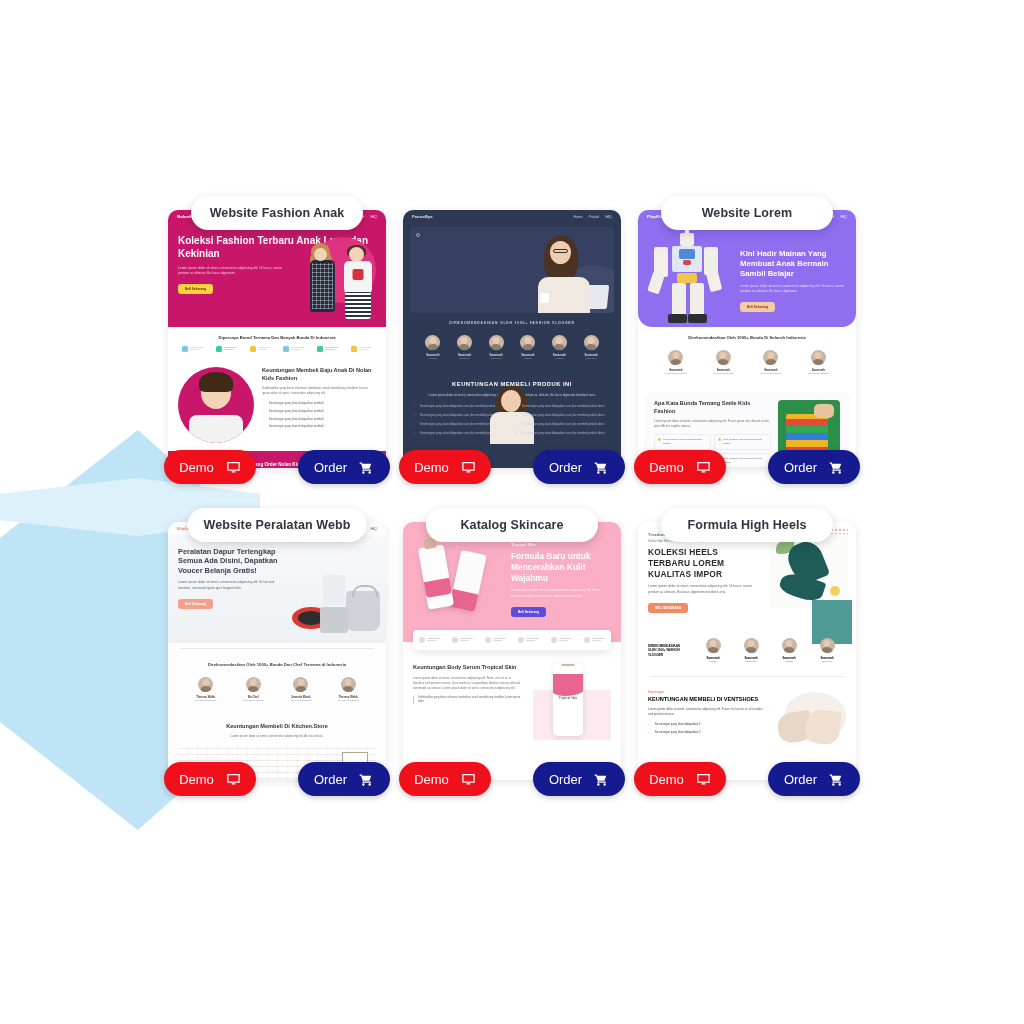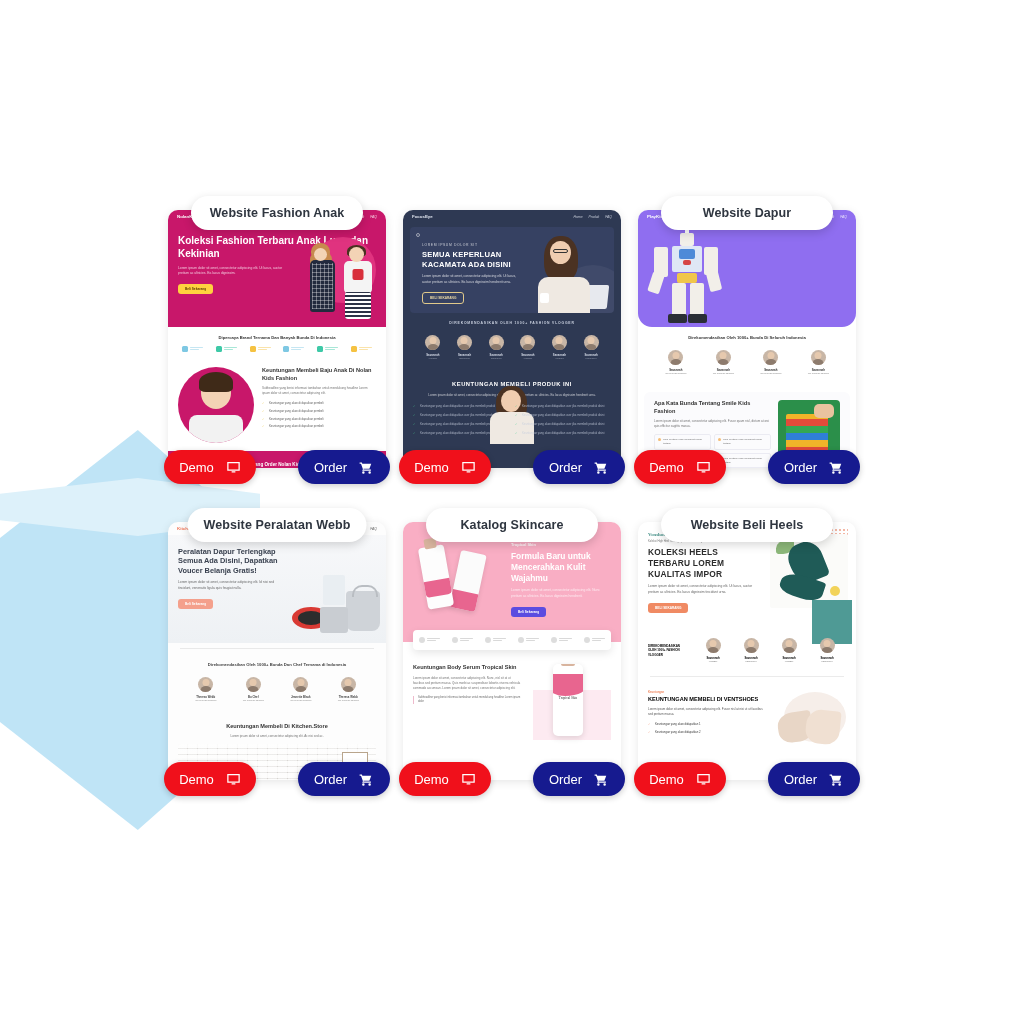--- a/index.html
+++ b/index.html
@@ -431,26 +431,20 @@
           <span class="logo">FocusEye</span>
           <span class="links">
               <i>Home</i>
               <i>Produk</i>
               <i>FAQ</i>
             </span>
         </div>
         <div class="hero-box">
           <div class="circ-bg"></div>
             <div class="dot"></div>
-          <div class="hero-in">
-            <div class="h-eyebrow">LOREM IPSUM DOLOR SIT</div>
-            <div class="h-title">SEMUA KEPERLUAN KACAMATA ADA DISINI</div>
-            <div class="h-sub">Lorem ipsum dolor sit amet, consectetur adipiscing elit. Ut lacus, auctor pretium ac ultricies. Ea lacus dignissim hendrerit urna.</div>
-            <div class="h-cta">BELI SEKARANG</div>
-          </div>
           <div class="woman">
             <div class="lap"></div>
               <div class="hr"></div>
               <div class="bd"></div>
               <div class="hd"></div>
               <div class="gl"></div>
               <div class="cup"></div>
           </div>
         </div>
         <div class="strip">
@@ -547,21 +541,21 @@
         <button class="btn btn-order">
           <span>Order</span>
           <svg viewBox="0 0 24 24">
               <path d="M7 18a2 2 0 100 4 2 2 0 000-4zm10 0a2 2 0 100 4 2 2 0 000-4zM7.2 14h9.4l3-8H5.3L4.6 4H1v2h2.2l3.1 8.9L5 17h14v-2H7.2z"></path>
             </svg>
         </button>
       </div>
     </div>
 
     <div class="card c3">
-      <div class="pill">Website Dapur</div>
+      <div class="pill">Website Lorem</div>
       <div class="preview">
         <div class="nav">
           <span class="logo">PlayKids</span>
           <span class="links">
               <i>Home</i>
               <i>Produk</i>
               <i>FAQ</i>
             </span>
         </div>
         <div class="hero">
@@ -574,20 +568,25 @@
               <div class="rb yellow"></div>
               <div class="rb armL"></div>
               <div class="rb armL2"></div>
             <div class="rb armR"></div>
               <div class="rb armR2"></div>
               <div class="rb legL"></div>
               <div class="rb legR"></div>
             <div class="rb footL"></div>
               <div class="rb footR"></div>
           </div>
+          <div class="hero-in">
+            <div class="h-title">Kini Hadir Mainan Yang Membuat Anak Bermain Sambil Belajar</div>
+            <div class="h-sub">Lorem ipsum dolor sit amet, consectetur adipiscing elit. Ut lacus, auctor pretium ac ultricies. Ea lacus dignissim.</div>
+            <div class="h-cta">Beli Sekarang</div>
+          </div>
         </div>
         <div class="strip">
           <div class="strip-title">Direkomendasikan Oleh 1000+ Bunda Di Seluruh Indonesia</div>
           <div class="avatars">
             <div class="av">
                 <div class="circ"></div>
                 <div class="nm">Savannah</div>
                 <div class="rl">Ibu Rumah Tangga</div>
               </div>
             <div class="av">
@@ -813,21 +812,21 @@
         <button class="btn btn-order">
           <span>Order</span>
           <svg viewBox="0 0 24 24">
               <path d="M7 18a2 2 0 100 4 2 2 0 000-4zm10 0a2 2 0 100 4 2 2 0 000-4zM7.2 14h9.4l3-8H5.3L4.6 4H1v2h2.2l3.1 8.9L5 17h14v-2H7.2z"></path>
             </svg>
         </button>
       </div>
     </div>
 
     <div class="card c6">
-      <div class="pill">Website Beli Heels</div>
+      <div class="pill">Formula High Heels</div>
       <div class="preview">
         <div class="hero">
           <div style="flex:1">
             <div class="brand">Venshoes</div>
             <div class="eyeb">Koleksi High Heel Terlengkap Asli Dalam Negeri</div>
             <div class="h-title">KOLEKSI HEELS TERBARU LOREM KUALITAS IMPOR</div>
             <div class="h-sub">Lorem ipsum dolor sit amet, consectetur adipiscing elit. Ut lacus, auctor pretium ac ultricies. Ea lacus dignissim tincidunt urna.</div>
             <div class="h-cta">BELI SEKARANG</div>
           </div>
           <div class="dots"></div>

